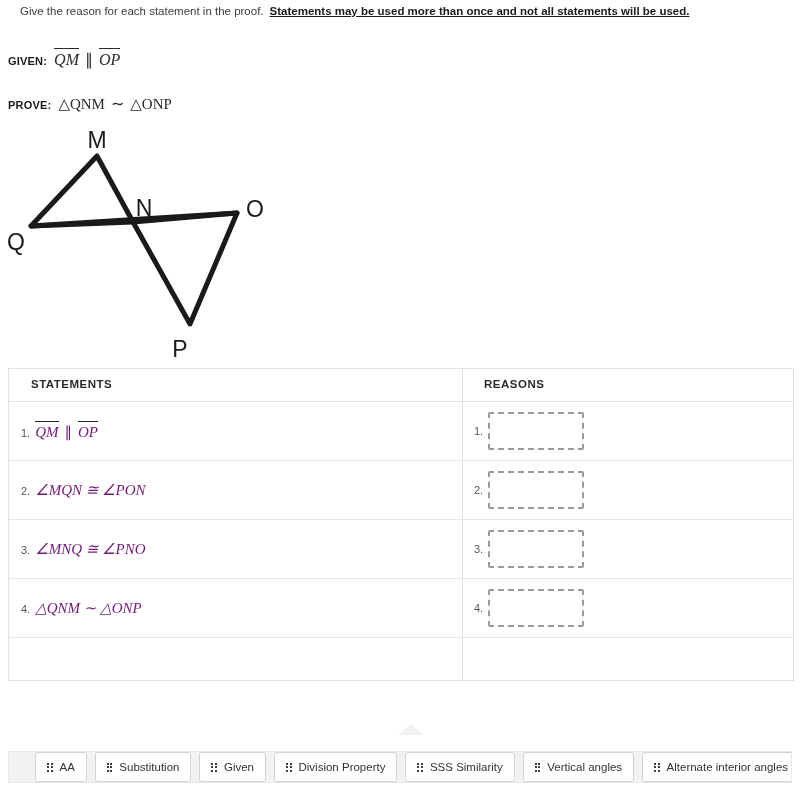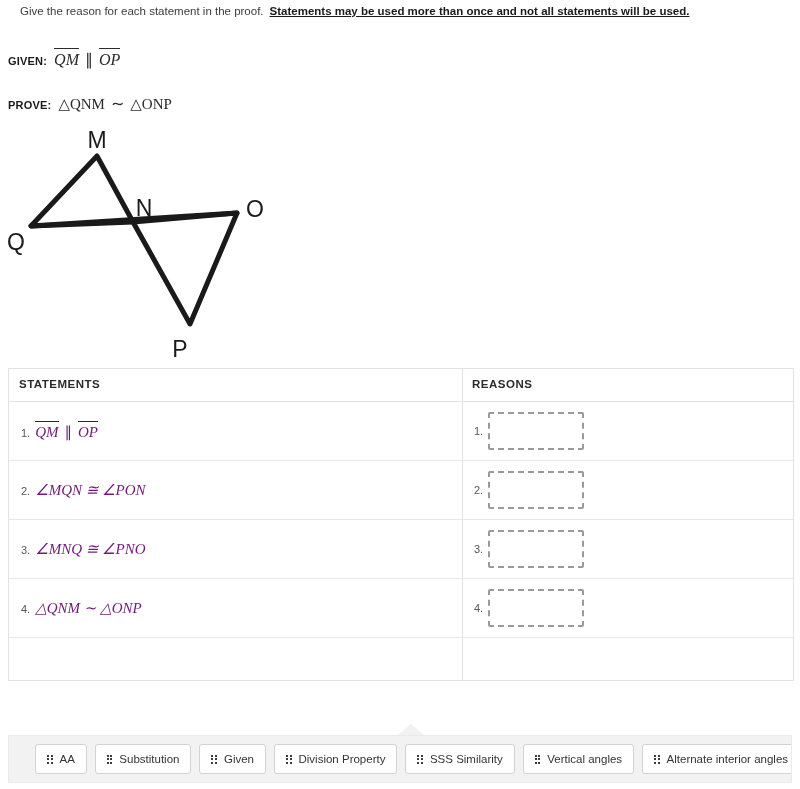--- a/index.html
+++ b/index.html
@@ -109,20 +109,21 @@
     width: 1px;
     background: #e2e2e2;
   }
   .hcell {
     position: absolute;
     top: 9px;
     font-size: 11.5px;
     font-weight: bold;
     letter-spacing: 0.5px;
     color: #2b2b2b;
+    margin-left: 12px;
   }
   .hcell.left { left: 10px; }
   .hcell.right { left: 463px; }
 
   .prow {
     position: relative;
     height: 58px;
     border-bottom: 1px solid #e8e8e8;
   }
   .prow.last { border-bottom: none; height: 42px; }
@@ -169,21 +170,21 @@
     border-radius: 2px;
     background: #ffffff;
   }
 
   
   .tray {
     position: absolute;
     left: 8px;
     bottom: 6px;
     width: 784px;
-    height: 48px;
+    height: 32px;
     background: #f2f2f2;
     border: 1px solid #eaeaea;
     box-sizing: border-box;
     display: flex;
     align-items: center;
     padding-left: 26px;
     gap: 8px;
     overflow: hidden;
   }
   .tray-notch {

